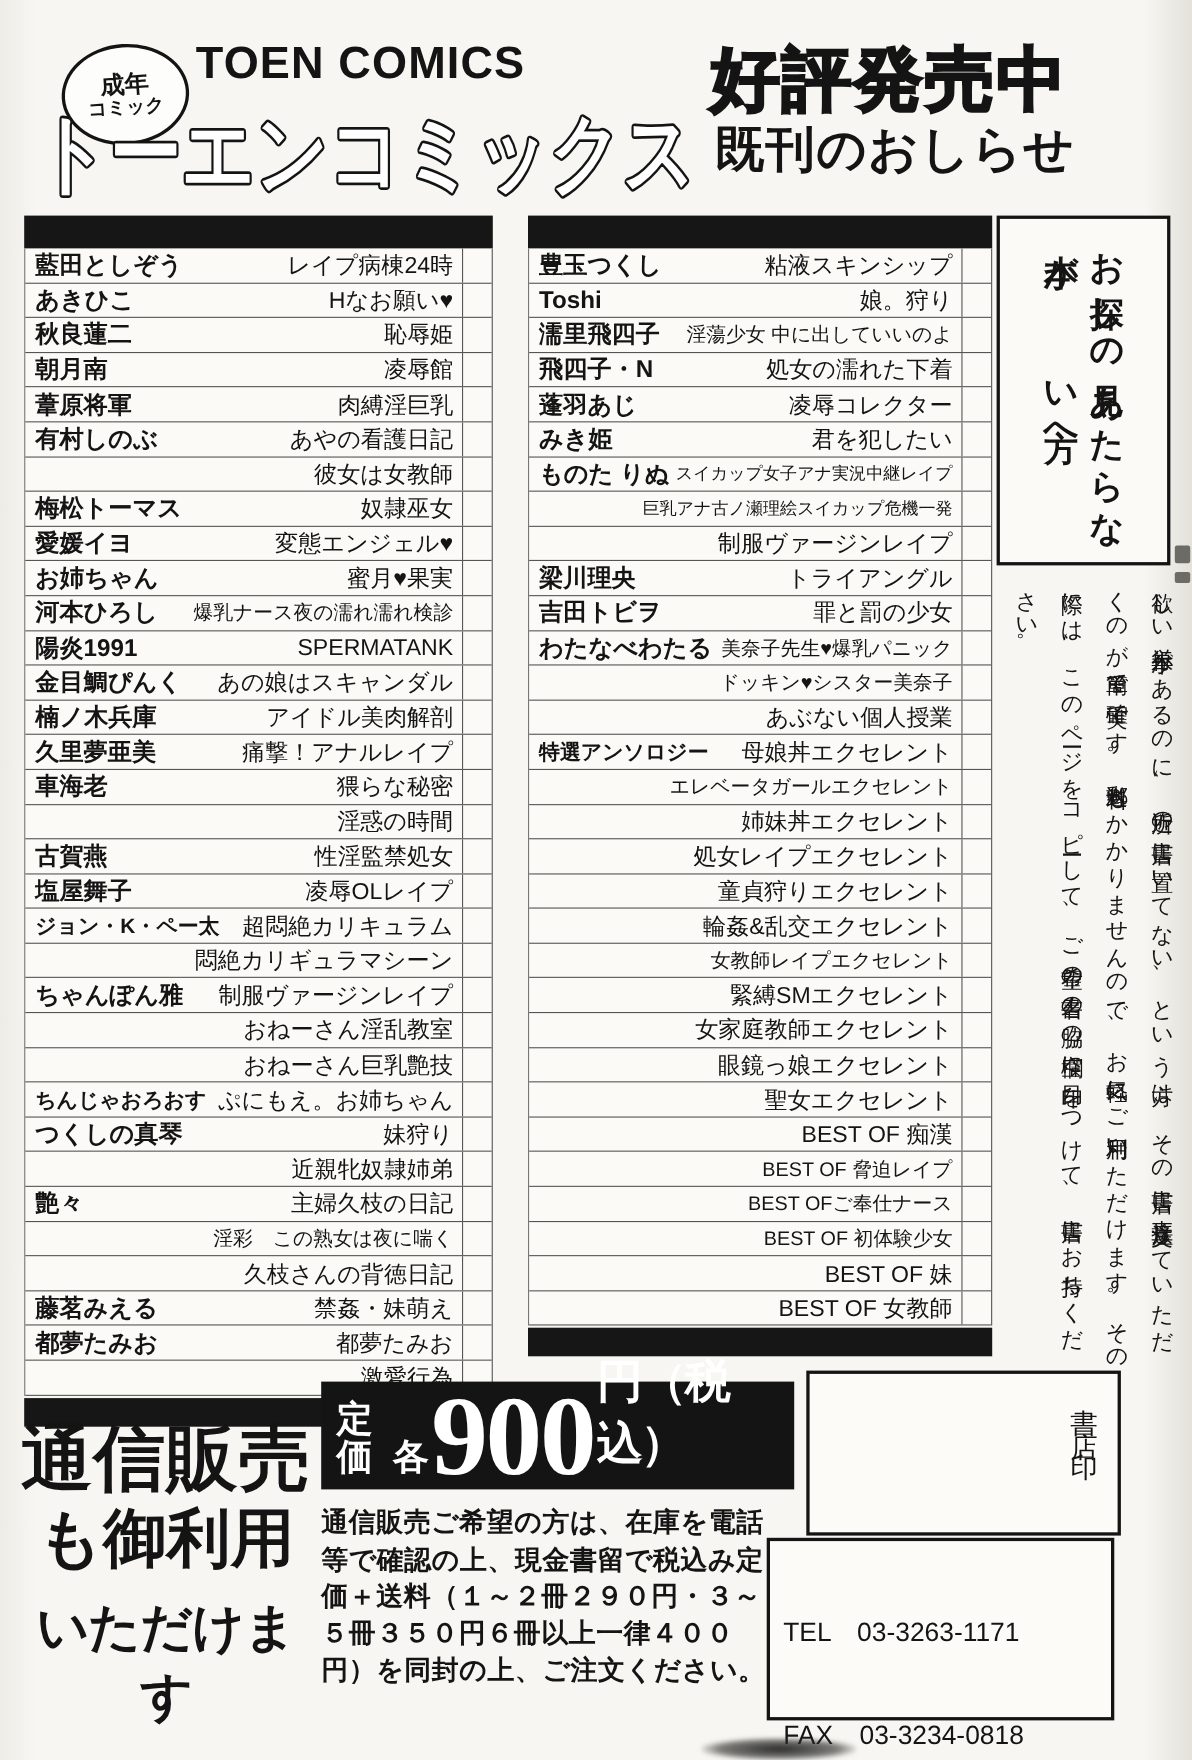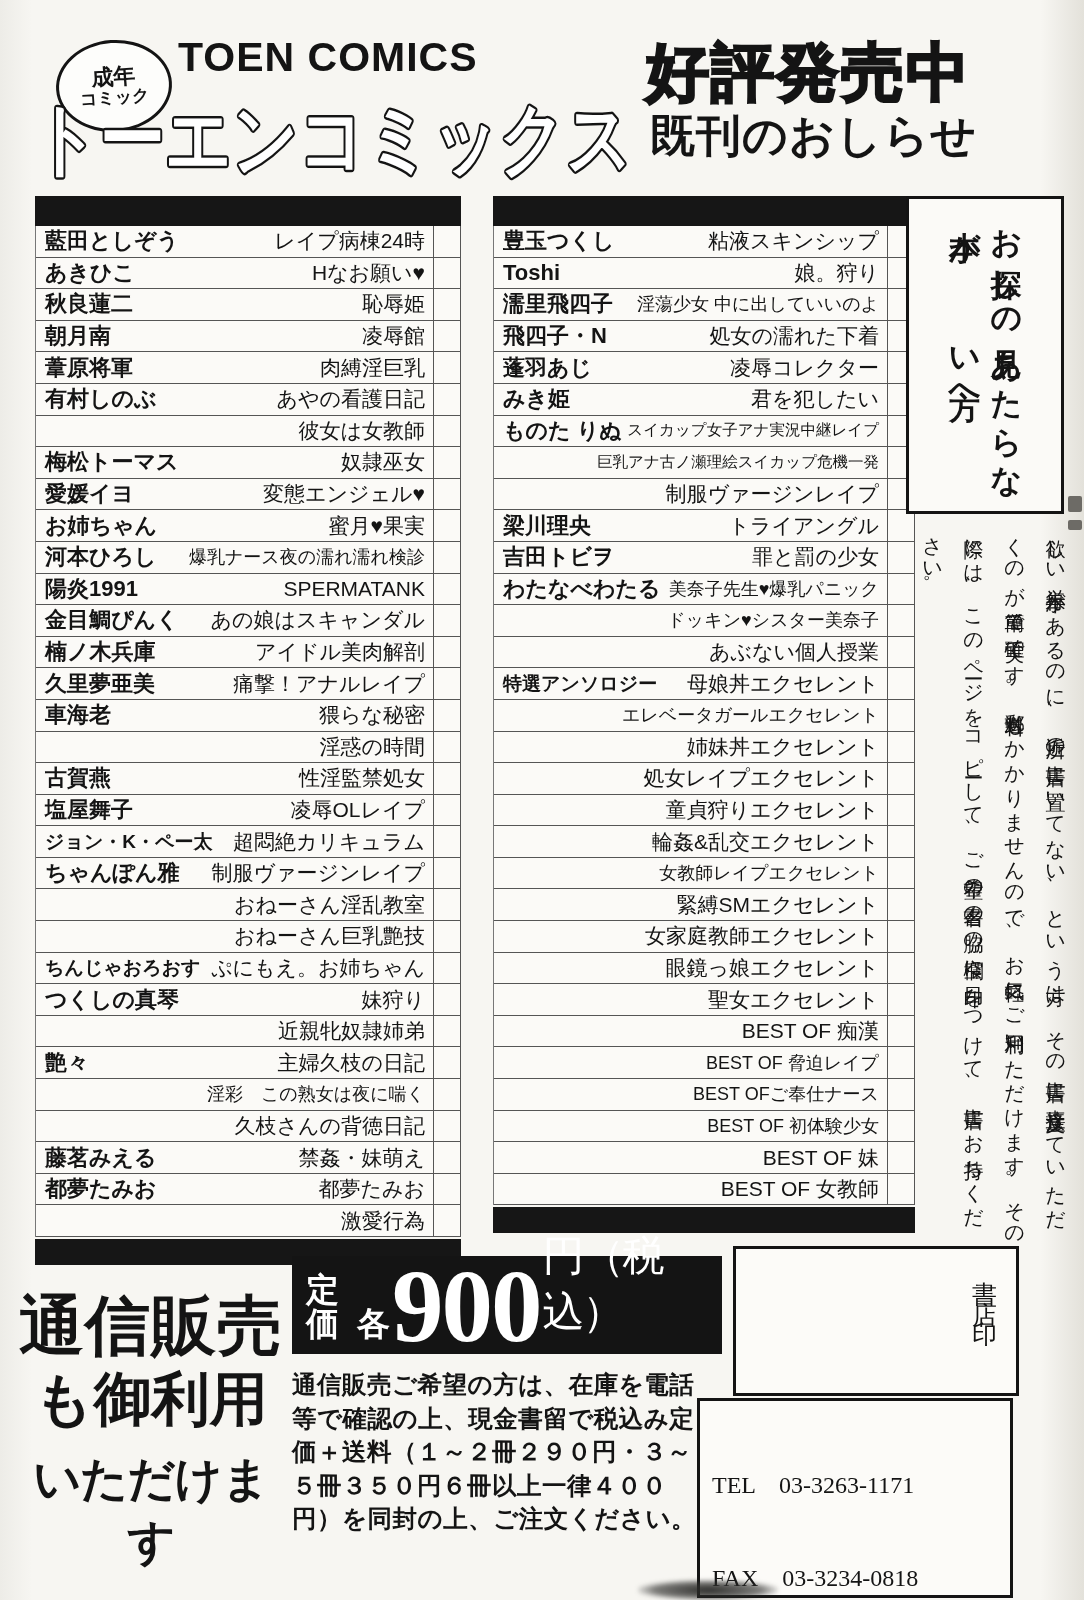--- a/index.html
+++ b/index.html
@@ -14,21 +14,21 @@
          font-weight:bold;line-height:1.1;transform:rotate(-4deg);background:#fdfdfb;}
   .badge .b1{font-size:22px;}
   .badge .b2{font-size:17px;}
   .logo-en{left:178px;top:34px;font-size:41px;font-weight:900;letter-spacing:1px;}
   .logo-jp-svg{left:22px;top:78px;}
   .promo-big{left:646px;top:30px;font-size:63px;font-weight:900;letter-spacing:2px;text-align:center;
              -webkit-text-stroke:2.5px #141414;}
   .promo-sub{left:650px;top:106px;font-size:45px;font-family:"Liberation Serif",serif;font-weight:600;letter-spacing:1px;}
 
   
-  .ctable{display:flex;flex-direction:column;margin-left:13px;}
+  .ctable{display:flex;flex-direction:column;}
   .tbar{height:30px;background:#161616;}
   .tbar.bot{height:26px;margin-top:2px;}
   .trows{border-left:1px solid #777;border-right:1px solid #555;background:#fbfaf7;}
   .trow{display:flex;height:30.6px;border-bottom:1px solid #555;align-items:stretch;}
   .tmain{flex:1;display:flex;align-items:center;justify-content:space-between;padding:0 8px 0 9px;overflow:hidden;}
   .author{font-weight:bold;font-size:22px;white-space:nowrap;flex:0 0 auto;}
   .author.a-sm{font-size:19px;}
   .title{font-size:21px;white-space:nowrap;margin-left:auto;flex:0 0 auto;}
   .title.t-sm{font-size:18px;}
   .title.t-xs{font-size:15.5px;}
@@ -48,26 +48,26 @@
   .mail-order{left:10px;top:1288px;width:282px;text-align:center;font-weight:900;line-height:1.18;}
   .mail-order .m1{font-size:65px;letter-spacing:1px;}
   .mail-order .m2{font-size:58px;}
   .m3{left:10px;top:1448px;width:282px;text-align:center;font-weight:900;font-size:47px;letter-spacing:-1px;}
   .price-box{left:292px;top:1256px;width:430px;height:98px;background:#141414;color:#fff;
              display:flex;align-items:flex-end;padding:4px 10px 6px 14px;box-sizing:border-box;}
   .price-label{display:flex;flex-direction:row;font-weight:900;line-height:1.05;margin-bottom:6px;}
   .price-label .pl1{font-size:33px;}
   .price-label .pl2{font-size:33px;align-self:flex-end;}
   .price-amount{font-family:"Liberation Serif",serif;font-weight:bold;font-size:103px;line-height:.82;letter-spacing:-2px;margin:0 2px;}
-  .price-unit{font-size:42px;font-weight:400;margin-bottom:8px;letter-spacing:-2px;}
+  .price-unit{font-size:42px;font-weight:700;margin-bottom:8px;letter-spacing:-2px;}
   .order-note{left:292px;top:1368px;width:414px;font-weight:bold;font-size:24.5px;line-height:1.37;letter-spacing:.5px;}
   .stamp-box{left:733px;top:1246px;width:280px;height:144px;border:3px solid #141414;background:#fcfbf8;}
   .stamp-label{position:absolute;right:14px;top:12px;writing-mode:vertical-rl;font-size:25px;letter-spacing:20px;}
-  .contact-box{left:697px;top:1398px;width:316px;height:200px;border:3px solid #141414;background:#fcfbf8;
-               padding:8px 12px;box-sizing:border-box;font-size:24px;line-height:1.28;white-space:pre-wrap;font-family:Liberation Serif, serif;}
+  .contact-box{left:697px;top:1398px;width:316px;height:166px;border:3px solid #141414;background:#fcfbf8;
+               padding:8px 12px;box-sizing:border-box;font-size:24px;line-height:1.28;white-space:pre-wrap;}
 
   
   .edge-tick{width:14px;background:#6d6b66;border-radius:2px;}
   .smudge{left:638px;top:1580px;width:140px;height:20px;
           background:radial-gradient(ellipse at center,#2a2a28 0,rgba(42,42,40,.6) 55%,transparent 75%);filter:blur(2px);}
 </style>
 </head>
 <body>
 
 <div class="page">
@@ -221,20 +221,27 @@
         </div>
         <div class="trow">
           <div class="tmain">
             <span class="author a-sm">ジョン・K・ペー太</span>
             <span class="title">超悶絶カリキュラム</span>
           </div>
           <div class="tcheck"></div>
         </div>
         <div class="trow">
           <div class="tmain">
+            <span class="author"></span>
+            <span class="title">悶絶カリギュラマシーン</span>
+          </div>
+          <div class="tcheck"></div>
+        </div>
+        <div class="trow">
+          <div class="tmain">
             <span class="author">ちゃんぽん雅</span>
             <span class="title">制服ヴァージンレイプ</span>
           </div>
           <div class="tcheck"></div>
         </div>
         <div class="trow">
           <div class="tmain">
             <span class="author"></span>
             <span class="title">おねーさん淫乱教室</span>
           </div>

